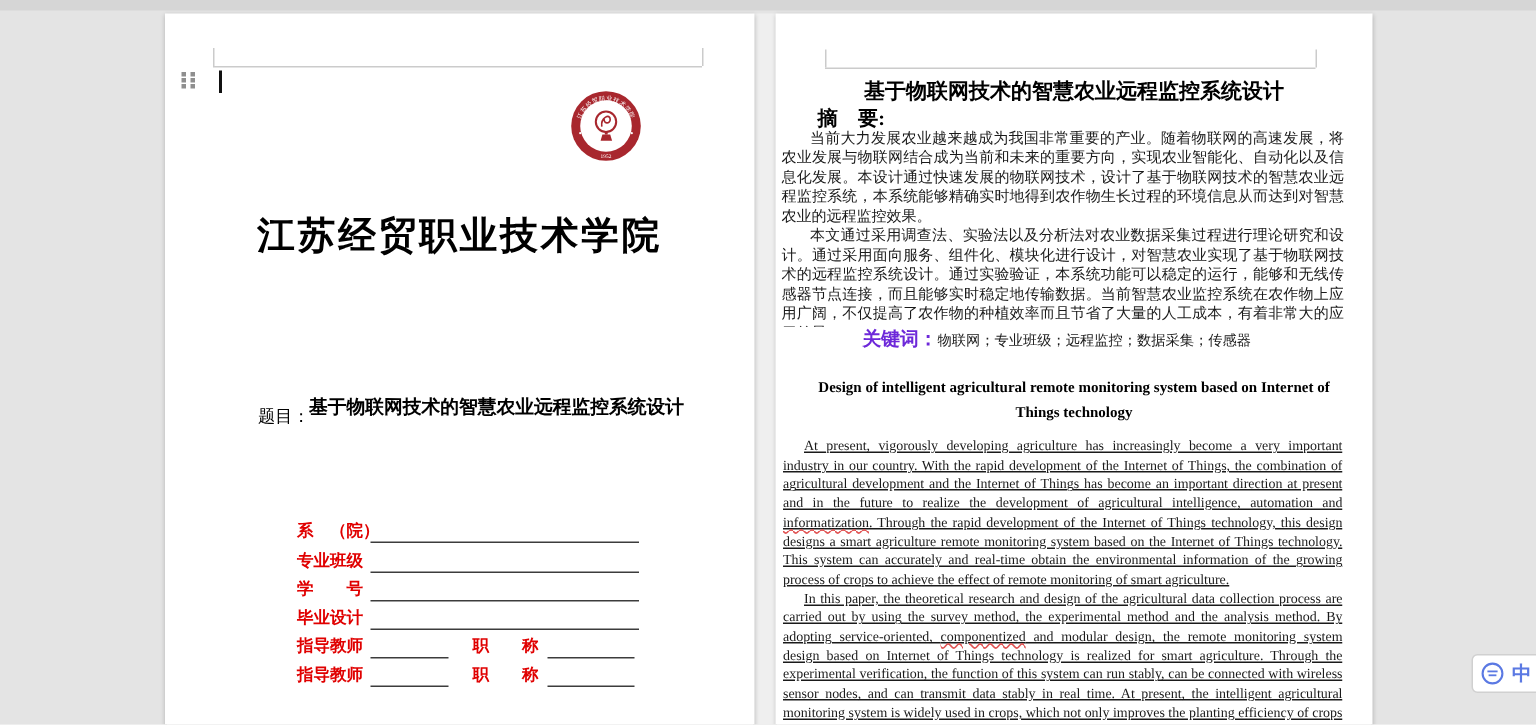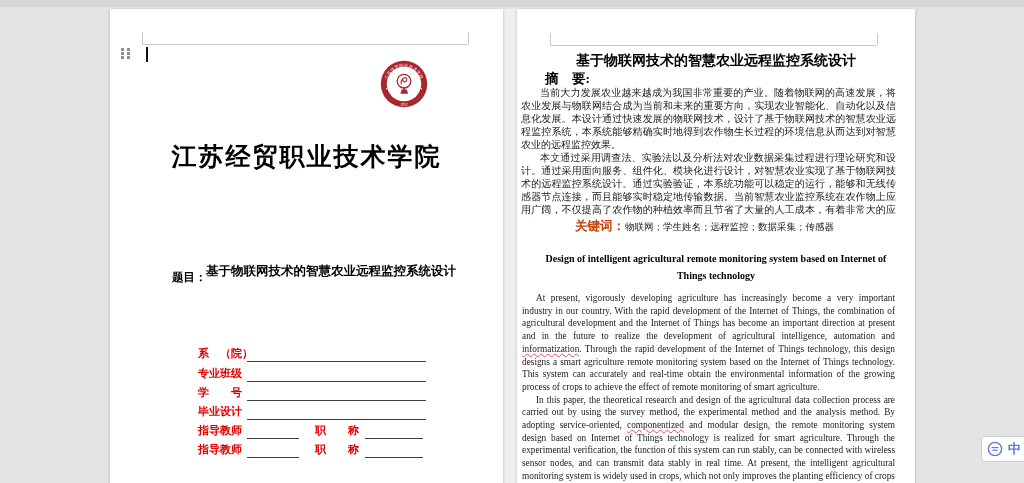--- a/index.html
+++ b/index.html
@@ -24,48 +24,48 @@
   .caret { position:absolute; left:36px; top:38px; width:1.5px; height:15px; background:#111; }
 
   .seal { position:absolute; left:270px; top:51px; width:48px; height:48px; }
 
   .college-name { position:absolute; left:0; top:131px; width:100%; text-align:center;
                   font-size:25px; font-weight:bold; letter-spacing:2px; color:#000;
                   font-family:"Liberation Serif","DejaVu Serif",serif; }
   .doc-type { position:absolute; left:0; top:170px; width:100%; text-align:center;
               font-size:25px; font-weight:bold; letter-spacing:1px; color:#000; }
 
-  .topic-label { position:absolute; left:62px; top:261px; font-size:11.5px; font-weight:bold; color:#000; }
+  .topic-label { position:absolute; left:62px; top:261px; font-size:11.5px; font-weight:normal; color:#000; }
   .topic-value { position:absolute; left:96px; top:254px; width:250px; height:38px; overflow:hidden;
                  text-align:center; font-size:12.5px; font-weight:bold; line-height:17.5px; color:#000; }
 
   .form-row { position:absolute; left:0; width:100%; height:20px; }
   .form-label { position:absolute; left:88px; top:1px; font-size:11px; font-weight:bold; color:#e00000; }
   .form-label2 { position:absolute; left:205px; top:1px; font-size:11px; font-weight:bold; color:#e00000; }
   .uline { position:absolute; top:16px; height:0; border-top:1.5px solid #3c3c3c; }
   .uline-full { left:137px; width:179px; }
   .uline-a { left:137px; width:52px; }
   .uline-b { left:255px; width:58px; }
 
   
   .rp-title { position:absolute; left:14px; top:43px; width:370px; text-align:center;
               font-size:14px; font-weight:bold; color:#000; }
   .abs-label { position:absolute; left:28px; top:61px; font-size:13.5px; font-weight:bold; color:#000; }
   .cn-body { position:absolute; left:4px; top:77px; width:375px; height:132px; overflow:hidden;
              font-size:10px; line-height:13px; text-align:justify; color:#1a1a1a; }
   .cn-body p { text-indent:19px; }
   .kw-line { position:absolute; left:58px; top:209px; width:330px; font-size:9.5px; color:#1a1a1a; }
-  .kw-label { font-size:12.5px; font-weight:bold; color:#c2410c; }
+  .kw-label { font-size:12.5px; font-weight:bold; color:#6d28d9; }
   .en-title { position:absolute; left:19px; top:242px; width:360px; text-align:center;
               font-size:10px; font-weight:bold; line-height:16.5px; color:#000;
               font-family:"Liberation Serif","DejaVu Serif",serif; }
   .en-body { position:absolute; left:5px; top:283px; width:373px; height:190px; overflow:hidden;
              font-size:9.3px; line-height:12.7px; text-align:justify; color:#1a1a1a;
              font-family:"Liberation Serif","DejaVu Serif",serif; }
-  .en-body p { text-indent:14px; }
+  .en-body p { text-indent:14px;text-decoration:underline; }
   .spell-error { text-decoration-line:underline; text-decoration-style:wavy;
                  text-decoration-color:#e05252; text-decoration-thickness:1px; }
 
   
   .ime { position:absolute; left:981px; top:436px; width:62px; height:26px;
          background:#ffffff; border:1px solid #d0d0d0; border-radius:4px;
          display:flex; align-items:center; gap:5px; padding-left:5px;
          font-family:"Liberation Sans","DejaVu Sans",sans-serif; }
   .ime-mode { font-size:13px; font-weight:bold; color:#5b79e3; }
 </style>
@@ -155,21 +155,21 @@
 
     <div class="rp-title">基于物联网技术的智慧农业远程监控系统设计</div>
     <div class="abs-label">摘　要:</div>
 
     <div class="cn-body">
       <p>当前大力发展农业越来越成为我国非常重要的产业。随着物联网的高速发展，将农业发展与物联网结合成为当前和未来的重要方向，实现农业智能化、自动化以及信息化发展。本设计通过快速发展的物联网技术，设计了基于物联网技术的智慧农业远程监控系统，本系统能够精确实时地得到农作物生长过程的环境信息从而达到对智慧农业的远程监控效果。</p>
       <p>本文通过采用调查法、实验法以及分析法对农业数据采集过程进行理论研究和设计。通过采用面向服务、组件化、模块化进行设计，对智慧农业实现了基于物联网技术的远程监控系统设计。通过实验验证，本系统功能可以稳定的运行，能够和无线传感器节点连接，而且能够实时稳定地传输数据。当前智慧农业监控系统在农作物上应用广阔，不仅提高了农作物的种植效率而且节省了大量的人工成本，有着非常大的应用前景。</p>
     </div>
 
     <div class="kw-line">
-      <span class="kw-label">关键词：</span><span>物联网；学生姓名；远程监控；数据采集；传感器</span>
+      <span class="kw-label">关键词：</span><span>物联网；专业班级；远程监控；数据采集；传感器</span>
     </div>
 
     <div class="en-title">Design of intelligent agricultural remote monitoring system based on Internet of Things technology</div>
 
     <div class="en-body">
       <p><span>At present, vigorously developing agriculture has increasingly become a very important industry in our country. With the rapid development of the Internet of Things, the combination of agricultural development and the Internet of Things has become an important direction at present and in the future to realize the development of agricultural intelligence, automation and </span><span class="spell-error">informatization</span><span>. Through the rapid development of the Internet of Things technology, this design designs a smart agriculture remote monitoring system based on the Internet of Things technology. This system can accurately and real-time obtain the environmental information of the growing process of crops to achieve the effect of remote monitoring of smart agriculture.</span></p>
       <p><span>In this paper, the theoretical research and design of the agricultural data collection process are carried out by using the survey method, the experimental method and the analysis method. By adopting service-oriented, </span><span class="spell-error">componentized</span><span> and modular design, the remote monitoring system design based on Internet of Things technology is realized for smart agriculture. Through the experimental verification, the function of this system can run stably, can be connected with wireless sensor nodes, and can transmit data stably in real time. At present, the intelligent agricultural monitoring system is widely used in crops, which not only improves the planting efficiency of crops but also saves a lot of labor costs, and has a very large application prospect.</span></p>
     </div>
   </div>
 

